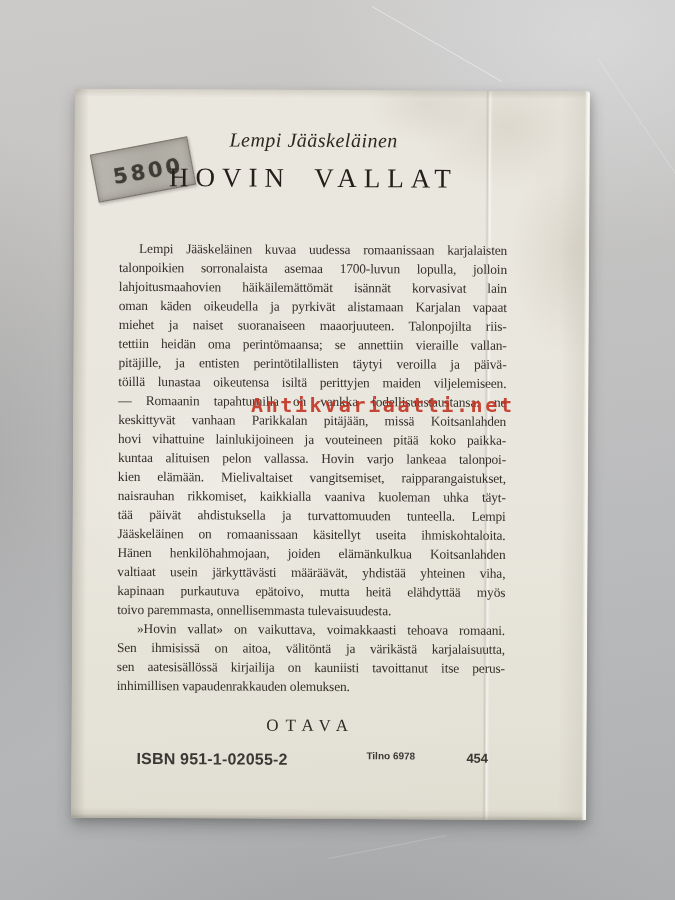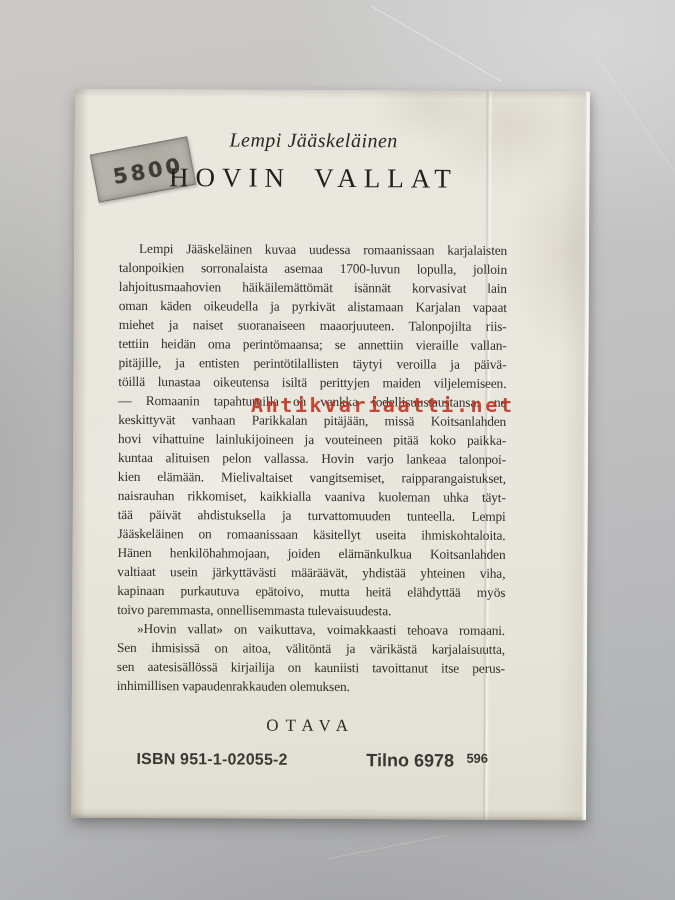--- a/index.html
+++ b/index.html
@@ -61,21 +61,21 @@
 
   .publisher{
     position:absolute;left:45px;top:626px;width:388px;text-align:center;
     font-size:17px;letter-spacing:7px;color:#2e2a24;
   }
   .footer{
     position:absolute;left:45px;top:661px;width:388px;height:16px;
     font-family:"Liberation Sans",sans-serif;font-weight:700;color:#3a3834;
   }
   .footer .isbn{position:absolute;left:20px;top:0;font-size:16px;letter-spacing:.2px;}
-  .footer .orderno{position:absolute;left:250px;top:-1px;font-size:18px;}
+  .footer .orderno{position:absolute;left:250px;top:-1px;font-size:10px;}
   .footer .code{position:absolute;left:350px;top:-1px;font-size:13px;}
 
   .sticker{
     position:absolute;left:19px;top:56px;width:97px;height:47px;
     background:linear-gradient(100deg,#bab7b0 0%,#aeaba3 55%,#b6b3ab 100%);
     border:1px solid rgba(90,86,76,.65);
     box-shadow:inset 0 0 7px rgba(70,66,58,.38), 1px 2px 3px rgba(0,0,0,.22);
     transform:rotate(-11deg);
     display:flex;align-items:center;justify-content:center;
   }
@@ -140,18 +140,18 @@
         <div class="bline">sen aatesisällössä kirjailija on kauniisti tavoittanut itse perus-</div>
         <div class="bline rag">inhimillisen vapaudenrakkauden olemuksen.</div>
       </div>
     </div>
 
     <div class="publisher">OTAVA</div>
 
     <div class="footer">
       <span class="isbn">ISBN 951-1-02055-2</span>
       <span class="orderno">Tilno 6978</span>
-      <span class="code">596</span>
+      <span class="code">454</span>
     </div>
   </div>
 
   <div class="watermark">Antikvariaatti.net</div>
 </div>
 
 </body></html>

